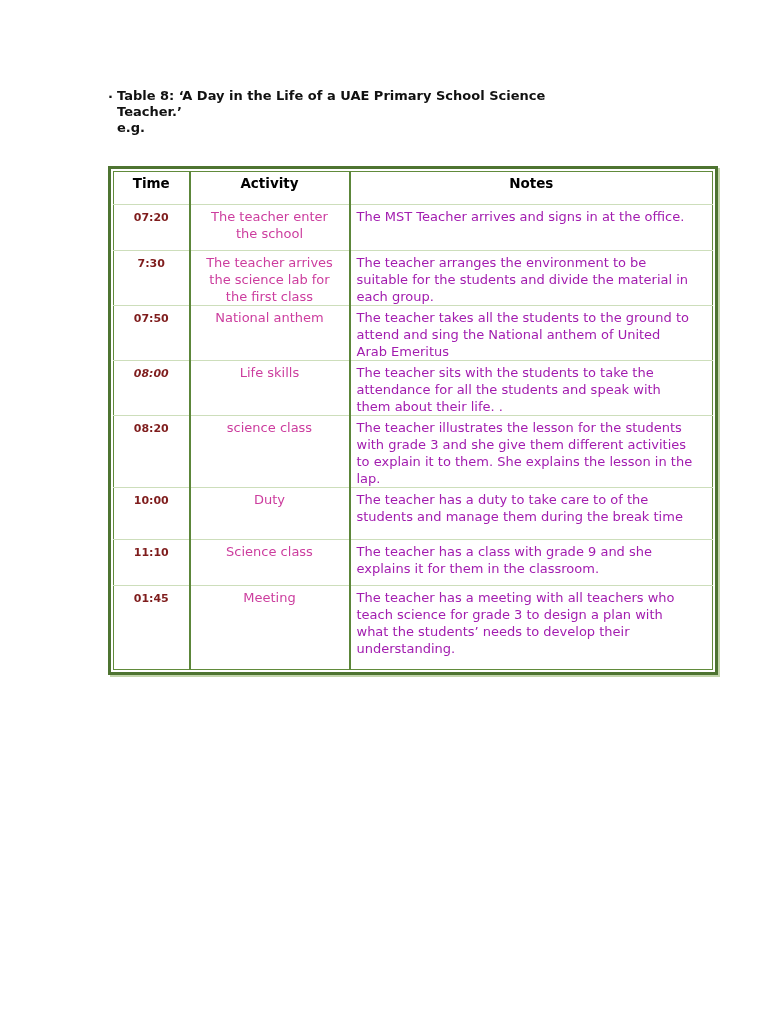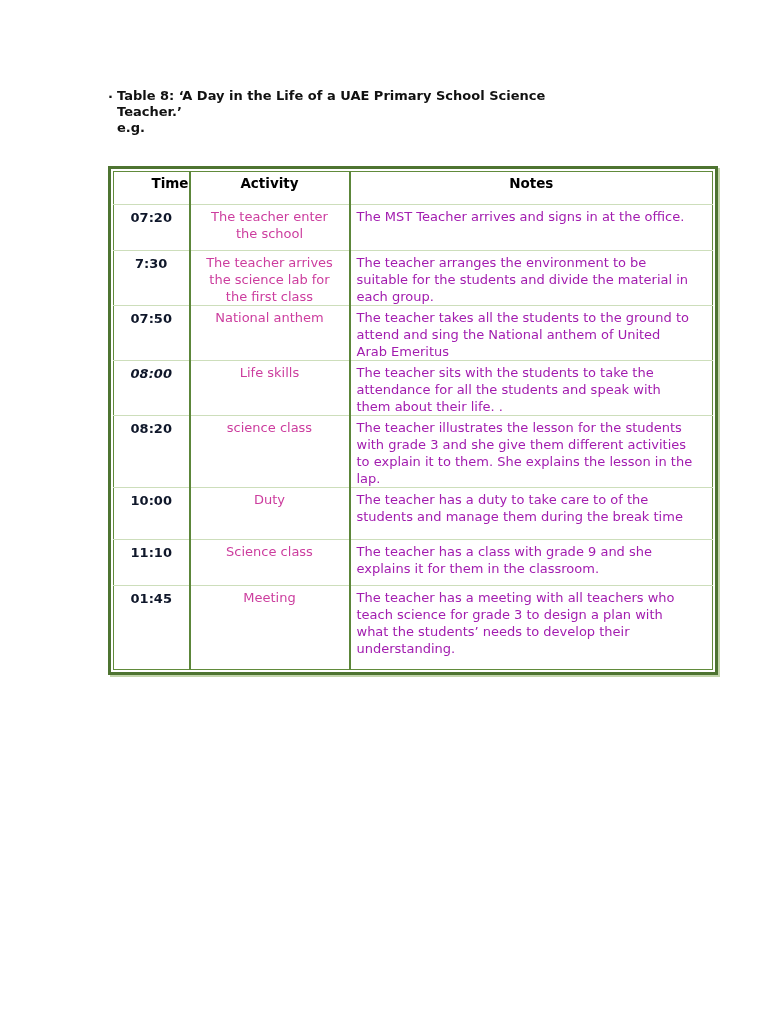--- a/index.html
+++ b/index.html
@@ -62,38 +62,38 @@
   
   table.schedule th + th,
   table.schedule td + td {
     border-left: 2px solid #5c863a;
   }
   
   table.schedule tbody tr td {
     border-top: 1px solid #cddebb;
   }
 
-  th.c-time, td.c-time { width: 76px; text-align: right; }
+  th.c-time, td.c-time { width: 76px; }
   th.c-act,  td.c-act  { width: 160px; }
 
   thead th {
     height: 33px;
     font-size: 13.5px;
     font-weight: bold;
     color: #000000;
     text-align: center;
     padding-top: 3px;
   }
 
   td.c-time {
     text-align: center;
     font-weight: bold;
-    color: #0f172a;
+    color: #7f1d1d;
     padding-top: 4px;
-    font-size: 13px;
+    font-size: 11px;
   }
   td.c-act {
     text-align: center;
     color: #cc3d9e;
     padding: 3px 10px 0 10px;
   }
   td.c-notes {
     text-align: left;
     color: #a21caf;
     padding: 3px 18px 0 6px;

